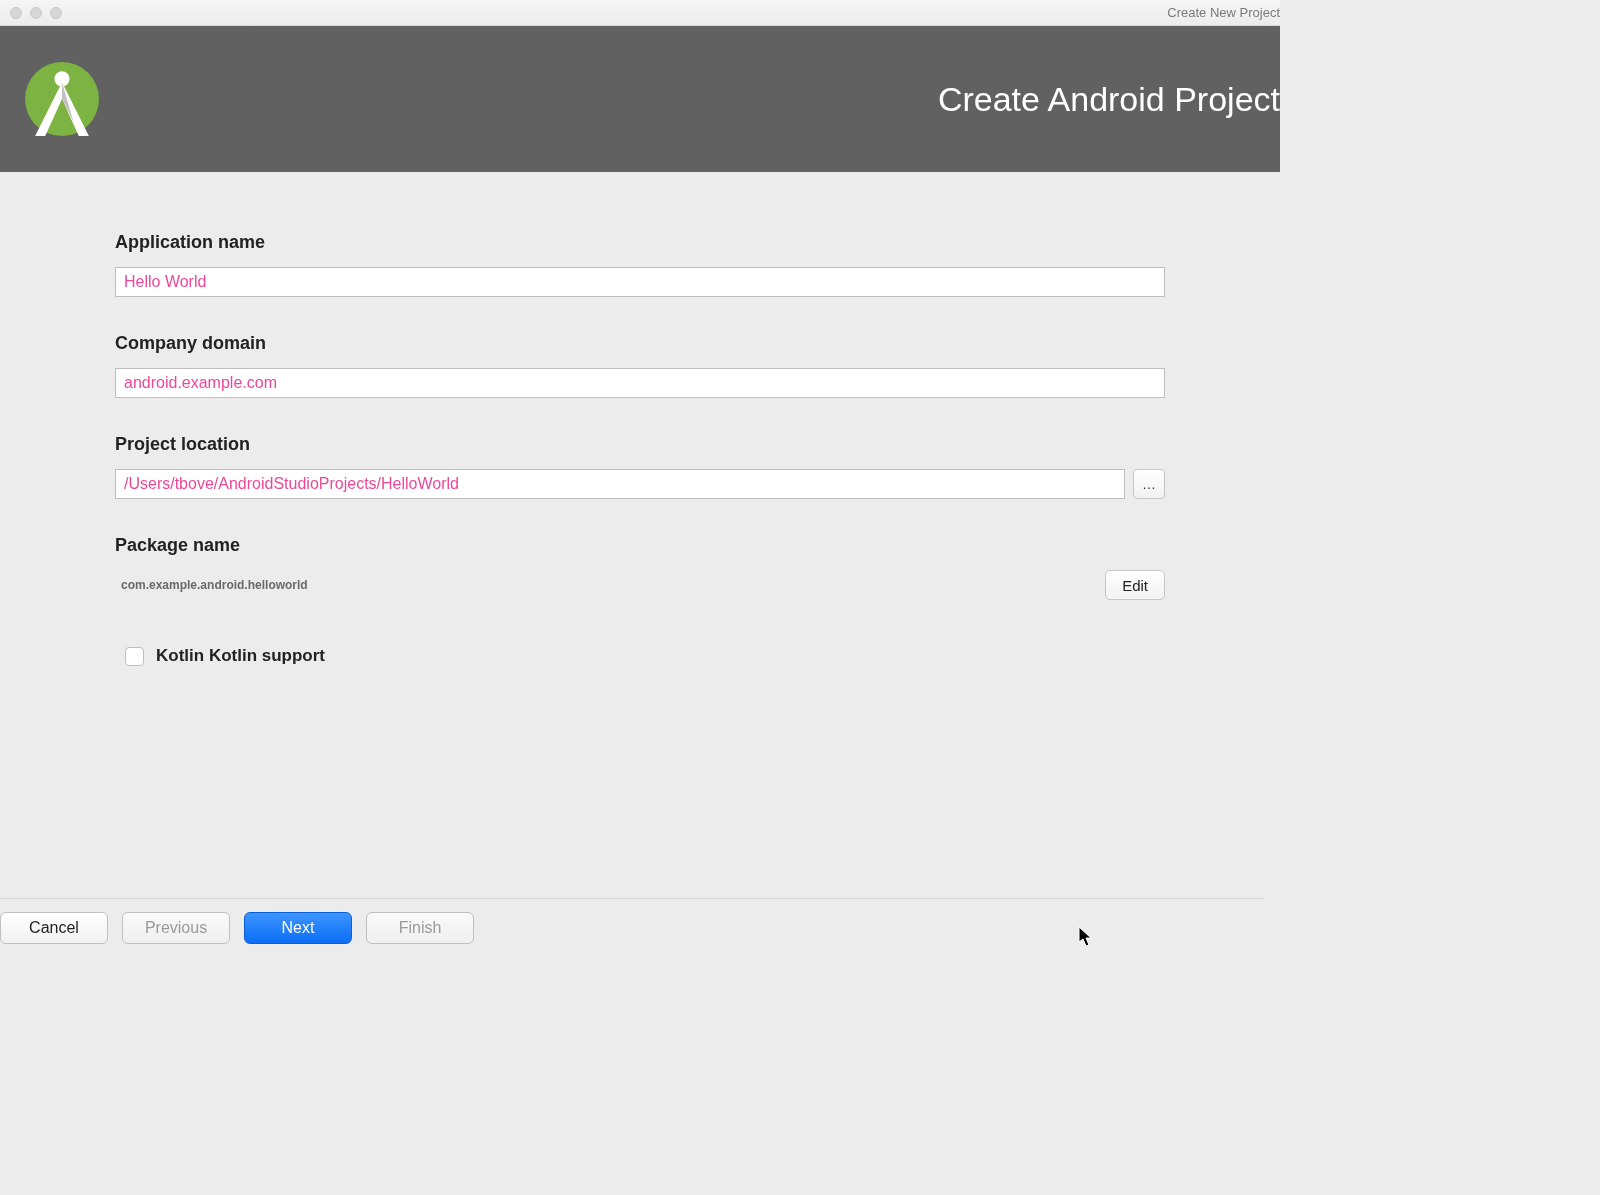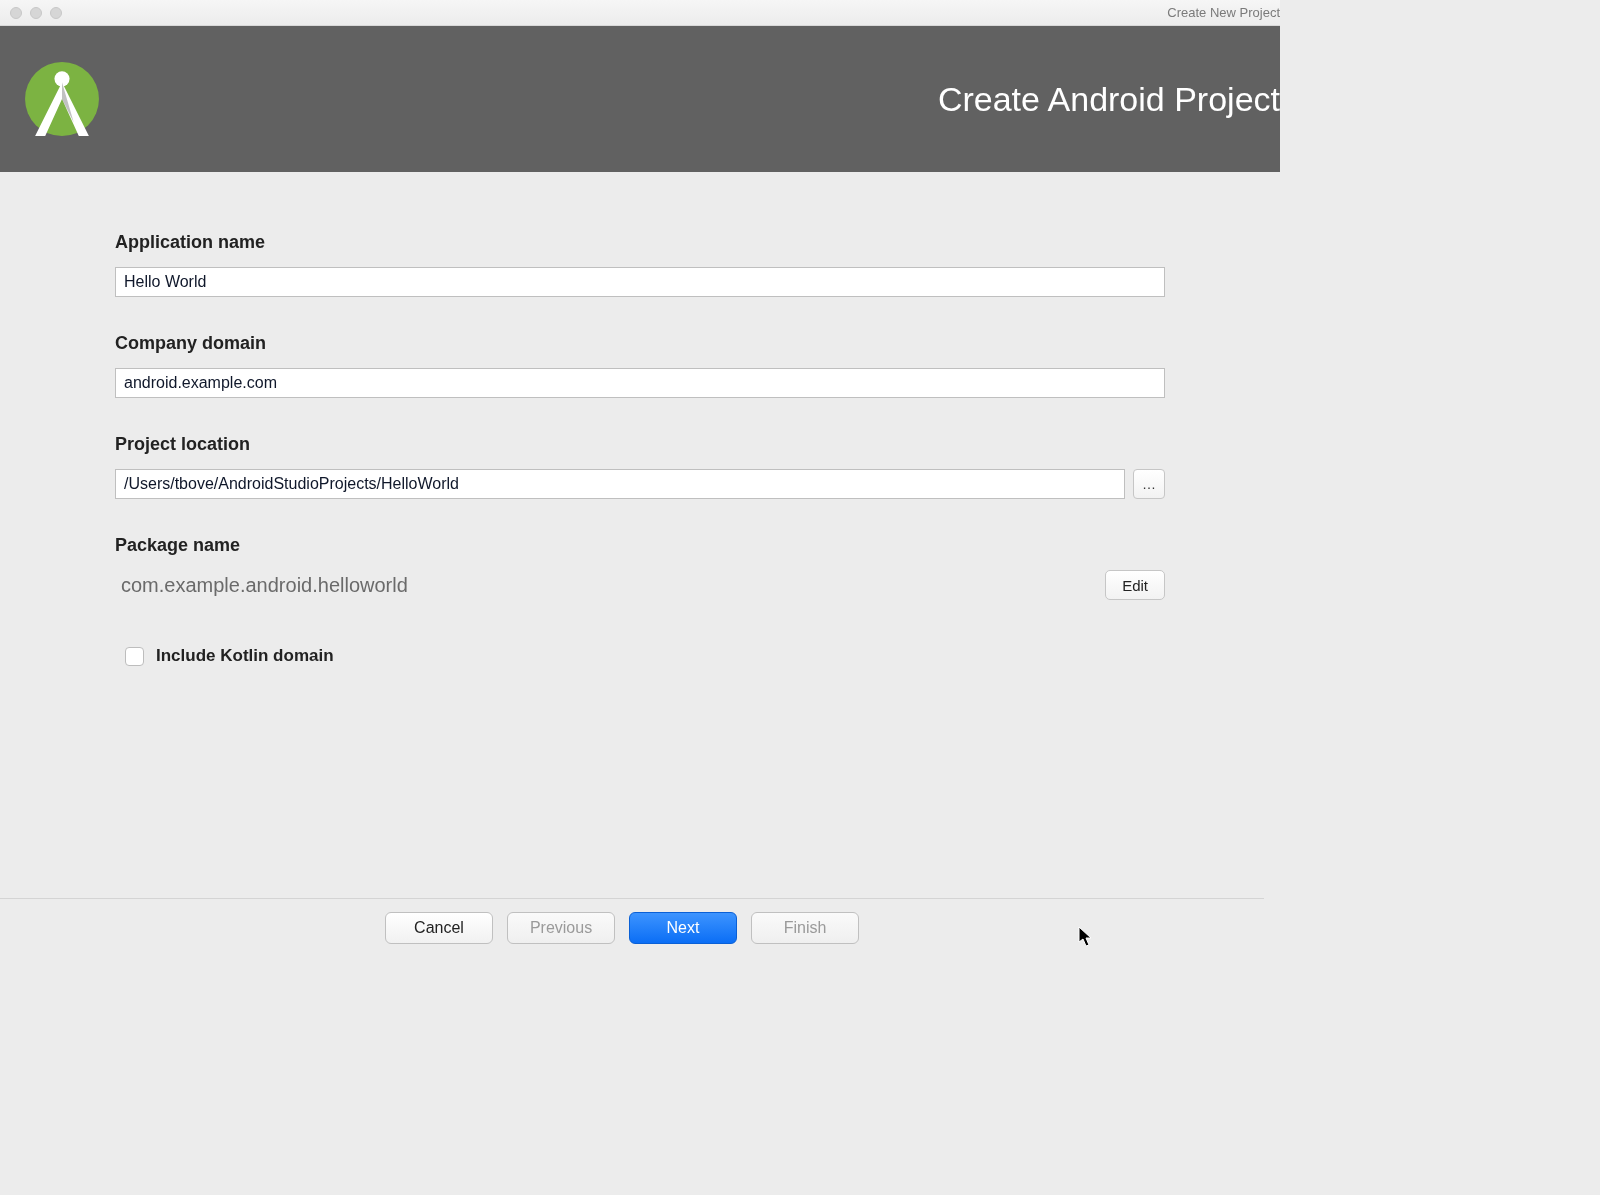--- a/index.html
+++ b/index.html
@@ -67,40 +67,40 @@
       display: block;
       margin-bottom: 14px;
     }
     .text-input {
       width: 100%;
       height: 30px;
       border: 1px solid #bfbfbf;
       background: #fff;
       font-size: 16px;
       padding: 0 8px;
-      color: #0f172a;
+      color: #ec4899;
       font-family: inherit;
     }
     .loc-row { display: flex; gap: 8px; align-items: center; }
     .loc-row .text-input { flex: 1; }
     .browse-btn {
       width: 32px; height: 30px;
       border: 1px solid #c6c6c6;
       border-radius: 4px;
       background: linear-gradient(#ffffff,#f2f2f2);
       font-size: 14px;
       color: #333;
       cursor: pointer;
       display:flex; align-items:center; justify-content:center;
     }
     .pkg-row {
       display:flex; align-items:center; justify-content:space-between;
       margin-top: 4px;
     }
-    .pkg-value { color: #6a6a6a; font-size: 20px; padding-left: 6px;}
+    .pkg-value { color: #6a6a6a; font-size: 12px; padding-left: 6px; font-weight: bold;}
     .edit-btn {
       height: 30px;
       padding: 0 16px;
       border: 1px solid #c6c6c6;
       border-radius: 5px;
       background: linear-gradient(#ffffff,#f2f2f2);
       font-size: 15px;
       color: #222;
       cursor:pointer;
     }
@@ -118,21 +118,21 @@
     }
     .check-label { font-size: 17px; font-weight: 600; color:#222; }
     .footer {
       position: absolute;
       left: 0; right: 16px; bottom: 0;
       height: 58px;
       border-top: 1px solid #d4d4d4;
       background: #ececec;
       display:flex;
       align-items:center;
-      justify-content:center;
+      justify-content:flex-start;
       gap: 14px;
       padding-right: 20px;
     }
     .footer-btn {
       min-width: 108px;
       height: 32px;
       border: 1px solid #c0c0c0;
       border-radius: 6px;
       background: linear-gradient(#ffffff,#f1f1f1);
       font-size: 16px;
@@ -205,21 +205,21 @@
     <label class="form-label">Package name</label>
     <div class="pkg-row">
       <span class="pkg-value">com.example.android.helloworld</span>
       <button class="edit-btn">Edit</button>
     </div>
   </div>
 
   <div class="check-group">
     <div class="check-row">
       <div class="checkbox"></div>
-      <span class="check-label">Include Kotlin domain</span>
+      <span class="check-label">Kotlin Kotlin support</span>
     </div>
   </div>
 
 </div>
 
 <div class="footer">
   <button class="footer-btn">Cancel</button>
   <button class="footer-btn disabled">Previous</button>
   <button class="footer-btn primary">Next</button>
   <button class="footer-btn disabled">Finish</button>

